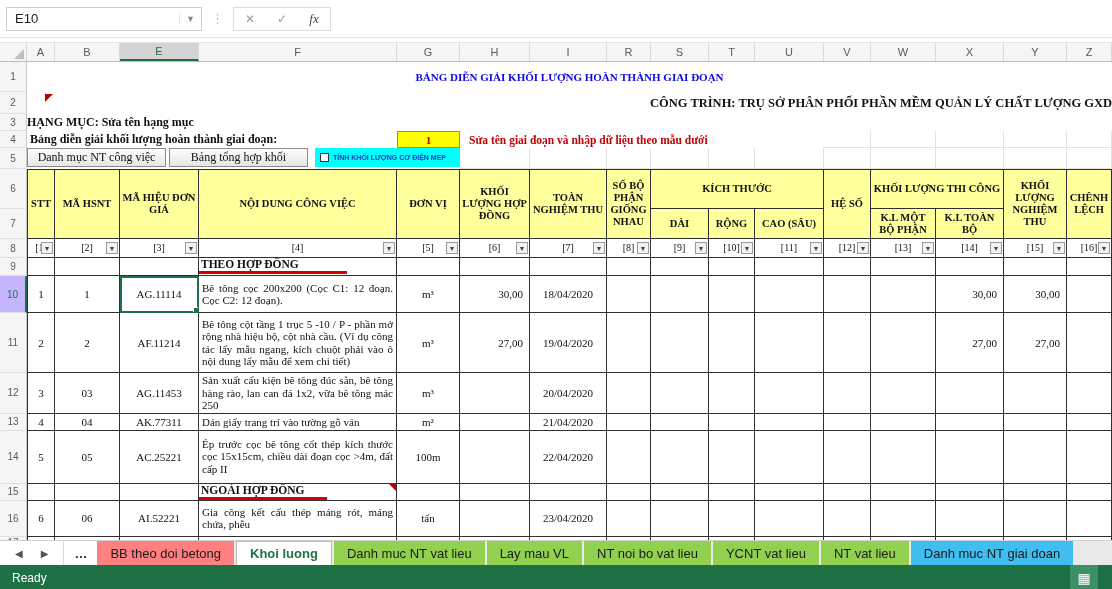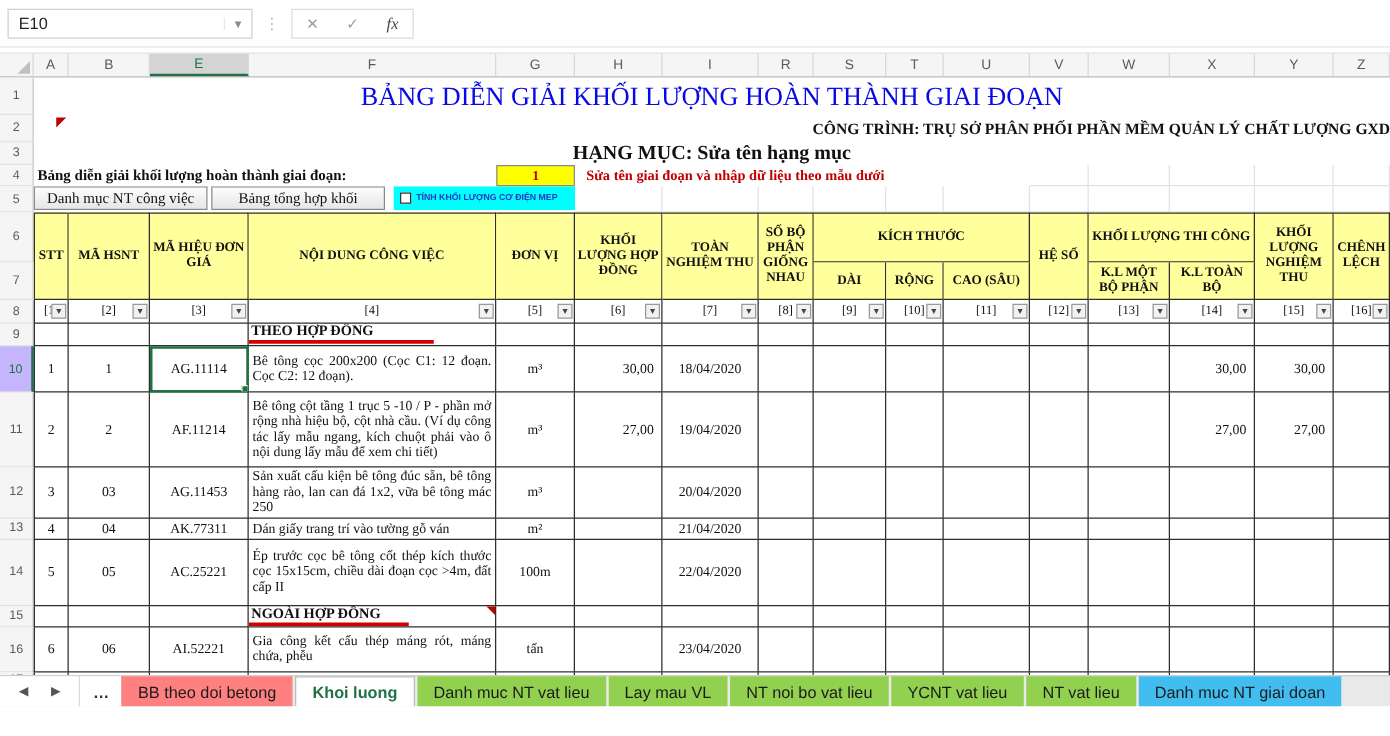--- a/index.html
+++ b/index.html
@@ -40,23 +40,23 @@
            font-family:"Liberation Sans","DejaVu Sans",sans-serif; font-size:10px; color:#5a5a5a; text-align:center; }
   td.gut.selrow { background:#c4b5fd; color:#1e7145; border-right:2px solid #1e7145; }
   td.lt { border-right:1px solid #e2e2e2; border-bottom:1px solid #e2e2e2; }
   td.b { border-right:1px solid #2f2f2f; border-bottom:1px solid #2f2f2f; }
   tr.hdr1 td.b { border-top:1px solid #2f2f2f; }
   td.bl { border-left:1px solid #2f2f2f; }
   td.yel { background:#ffff9b; font-weight:bold; text-align:center; font-size:10.5px; line-height:12px; padding:1px; }
   td.c { text-align:center; }
   td.num { text-align:right; padding-right:6px; }
   td.just { text-align:justify; padding:1px 3px; line-height:12.5px; }
-  .t-title { color:#0909e8; font-weight:normal; font-size:21px; text-align:center; }
+  .t-title { color:#0909e8; font-weight:bold; font-size:11px; text-align:center; }
   .t-sub   { font-weight:bold; font-size:12.5px; text-align:right; }
-  .t-sub2  { font-weight:bold; font-size:16px; text-align:center; }
+  .t-sub2  { font-weight:bold; font-size:12px; }
   .stage-label { font-weight:bold; font-size:12px; padding-left:3px; }
   .stage-cell { background:#ffff00; color:#c00000; font-weight:bold; text-align:center;
                 border:1px solid #8a8a8a; }
   .stage-note { color:#c00000; font-weight:bold; font-size:11.5px; padding-left:9px; }
   .btnrow { position:relative; height:14px; }
   .xbtn { position:absolute; top:0; height:19px; border:1px solid #8a8a8a;
           background:linear-gradient(#fdfdfd,#e6e6e6); font-size:12px; text-align:center; line-height:17px;
           font-family:"Liberation Serif","DejaVu Serif",serif; }
   .cyan { position:absolute; top:0; left:288px; width:145px; height:19px; background:#00ffff;
           display:flex; align-items:center; font-family:"Liberation Sans","DejaVu Sans",sans-serif; }
@@ -493,14 +493,18 @@
     <div class="tab t-red">BB theo doi betong</div>
     <div class="tab t-active">Khoi luong</div>
     <div class="tab t-green">Danh muc NT vat lieu</div>
     <div class="tab t-green">Lay mau VL</div>
     <div class="tab t-green">NT noi bo vat lieu</div>
     <div class="tab t-green">YCNT vat lieu</div>
     <div class="tab t-green">NT vat lieu</div>
     <div class="tab t-blue">Danh muc NT giai doan</div>
   </div>
 
+  <div class="statusbar">
+    <span class="ready">Ready</span>
+    <span class="viewbox">▦</span>
+  </div>
 
 </div>
 
 </body></html>

